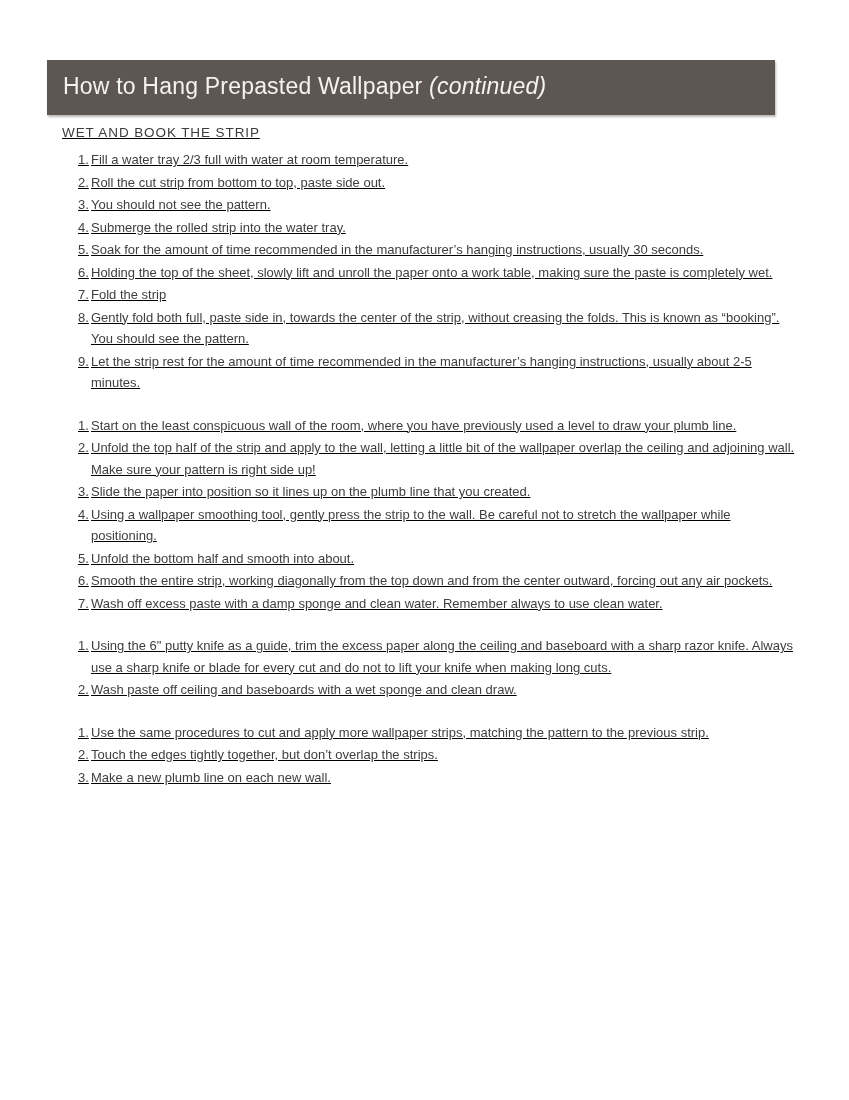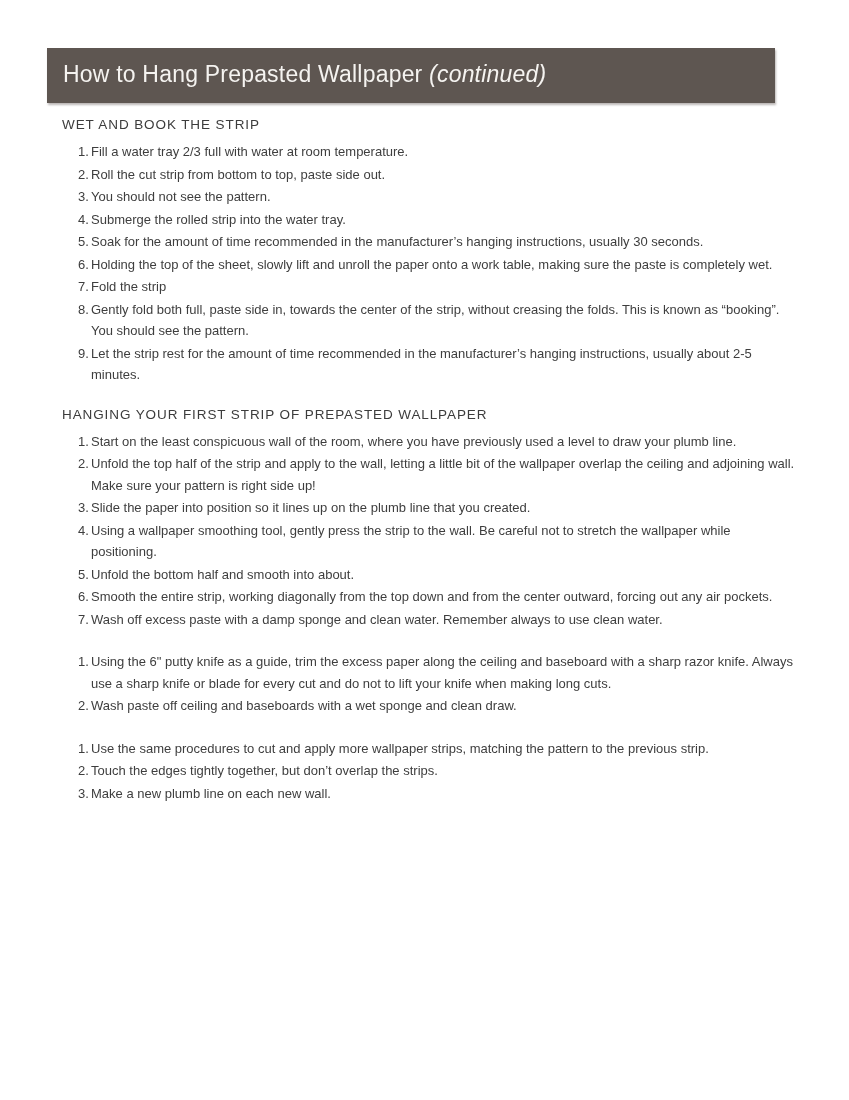--- a/index.html
+++ b/index.html
@@ -15,21 +15,21 @@
     position: relative;
     width: 849px;
     height: 1100px;
     background: var(--page-bg, #fff);
     font-family: "Liberation Sans", sans-serif;
     overflow: hidden;
   }
   .titlebar {
     position: absolute;
     left: 47px;
-    top: 48px;
+    top: 60px;
     width: 728px;
     height: 55px;
     background: var(--header-bg, #5e5651);
     box-shadow: 1px 2px 2px rgba(60,50,45,0.35);
     display: flex;
     align-items: center;
   }
   .titlebar h1 {
     margin: 0;
     padding: 0 0 2px 16px;
@@ -39,21 +39,21 @@
     color: var(--header-text, #f5f3f0);
     white-space: nowrap;
   }
   .titlebar h1 .title-italic { font-style: italic; }
   .content {
     position: absolute;
     left: 62px;
     top: 113px;
     width: 735px;
   }
-  .section { margin: 4px 0 21px 0; }
+  .section { margin: 12px 0 21px 0; text-decoration: underline; }
   .section-heading {
     margin: 0 0 9px 0;
     font-size: 13.5px;
     font-weight: 400;
     letter-spacing: 0.9px;
     color: var(--heading-text, #3c3c3c);
   }
   .steps {
     list-style: none;
     margin: 0;
@@ -127,21 +127,20 @@
   </li>
 
   <li class="step">
     <span class="step-num">9.</span>
     <span class="step-text">Let the strip rest for the amount of time recommended in the manufacturer’s hanging instructions, usually about 2-5 minutes.</span>
   </li>
 </ol>
   </section>
 
   <section class="section">
-    <h2 class="section-heading">HANGING YOUR FIRST STRIP OF PREPASTED WALLPAPER</h2>
     <ol class="steps">
   <li class="step">
     <span class="step-num">1.</span>
     <span class="step-text">Start on the least conspicuous wall of the room, where you have previously used a level to draw your plumb line.</span>
   </li>
 
   <li class="step">
     <span class="step-num">2.</span>
     <span class="step-text">Unfold the top half of the strip and apply to the wall, letting a little bit of the wallpaper overlap the ceiling and adjoining wall. Make sure your pattern is right side up!</span>
   </li>

